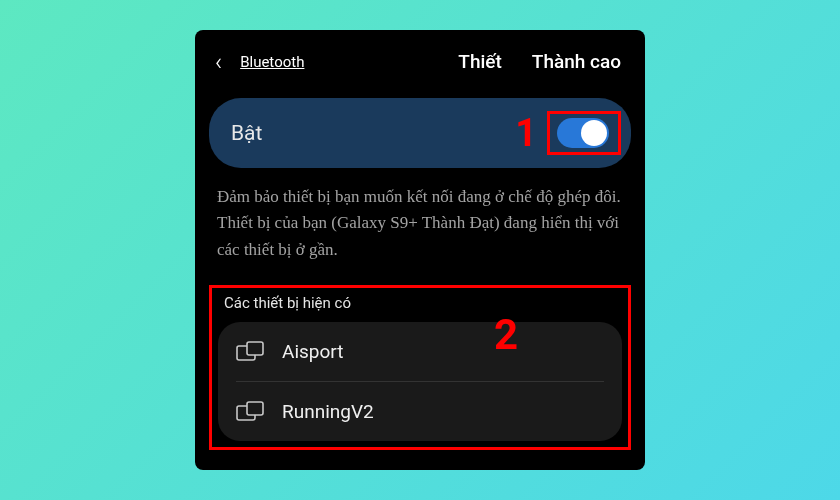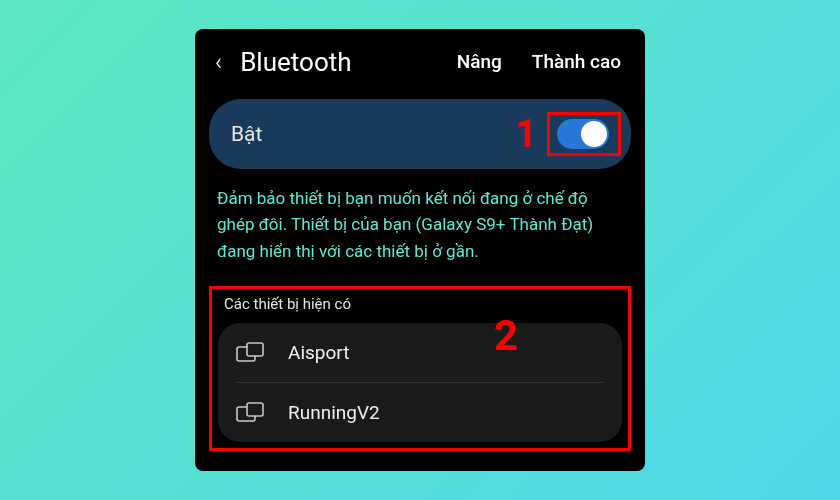--- a/index.html
+++ b/index.html
@@ -27,23 +27,24 @@
     padding: 6px 16px 16px 16px;
     gap: 14px;
   }
   .back-btn {
     font-size: 24px;
     font-weight: 300;
     cursor: pointer;
     padding: 0 4px;
   }
   .title {
-    font-size: 26px;
+    font-size: 15px;
     font-weight: 400;
     flex: 1;
+    text-decoration: underline;
   }
   .header-action {
     font-size: 19px;
     font-weight: 500;
     padding: 0 8px;
     cursor: pointer;
   }
   .toggle-row {
     margin: 6px 14px 16px 14px;
     background: #1a3a5c;
@@ -92,21 +93,22 @@
     transform: translateY(-50%);
     font-size: 38px;
     font-weight: 700;
     color: #ff0000;
     pointer-events: none;
   }
   .desc {
     padding: 0 22px 22px 22px;
     font-size: 17px;
     line-height: 1.55;
-    color: #5eead4;
+    color: #a3a3a3;
+    font-family: Liberation Serif, serif;
   }
   .section-wrap {
     margin: 0 14px;
     position: relative;
     border: 3px solid #ff0000;
     padding: 6px 6px 6px 6px;
   }
   .section-label {
     font-size: 15px;
     color: #e5e5e5;
@@ -114,21 +116,21 @@
   }
   .device-list {
     background: #1a1a1a;
     border-radius: 22px;
     overflow: hidden;
   }
   .device-item {
     display: flex;
     align-items: center;
     padding: 18px 18px;
-    gap: 24px;
+    gap: 18px;
     cursor: pointer;
   }
   .device-item + .device-item {
     border-top: 1px solid #333;
     margin: 0 18px;
     padding-left: 0;
     padding-right: 0;
     text-align: right;
   }
   .device-icon svg {
@@ -151,21 +153,21 @@
   }
 </style>
 </head>
 <body>
 
 <div class="phone-screen">
 
   <div class="header">
     <span class="back-btn">‹</span>
     <span class="title">Bluetooth</span>
-    <span class="header-action">Nâng</span>
+    <span class="header-action">Thiết</span>
     <span class="header-action">Thành cao</span>
   </div>
 
   <div class="toggle-row">
     <span class="toggle-label">Bật</span>
     <div class="toggle">
       <div class="toggle-knob"></div>
     </div>
     <div class="callout-box-1"></div>
     <div class="callout-num-1">1</div>

